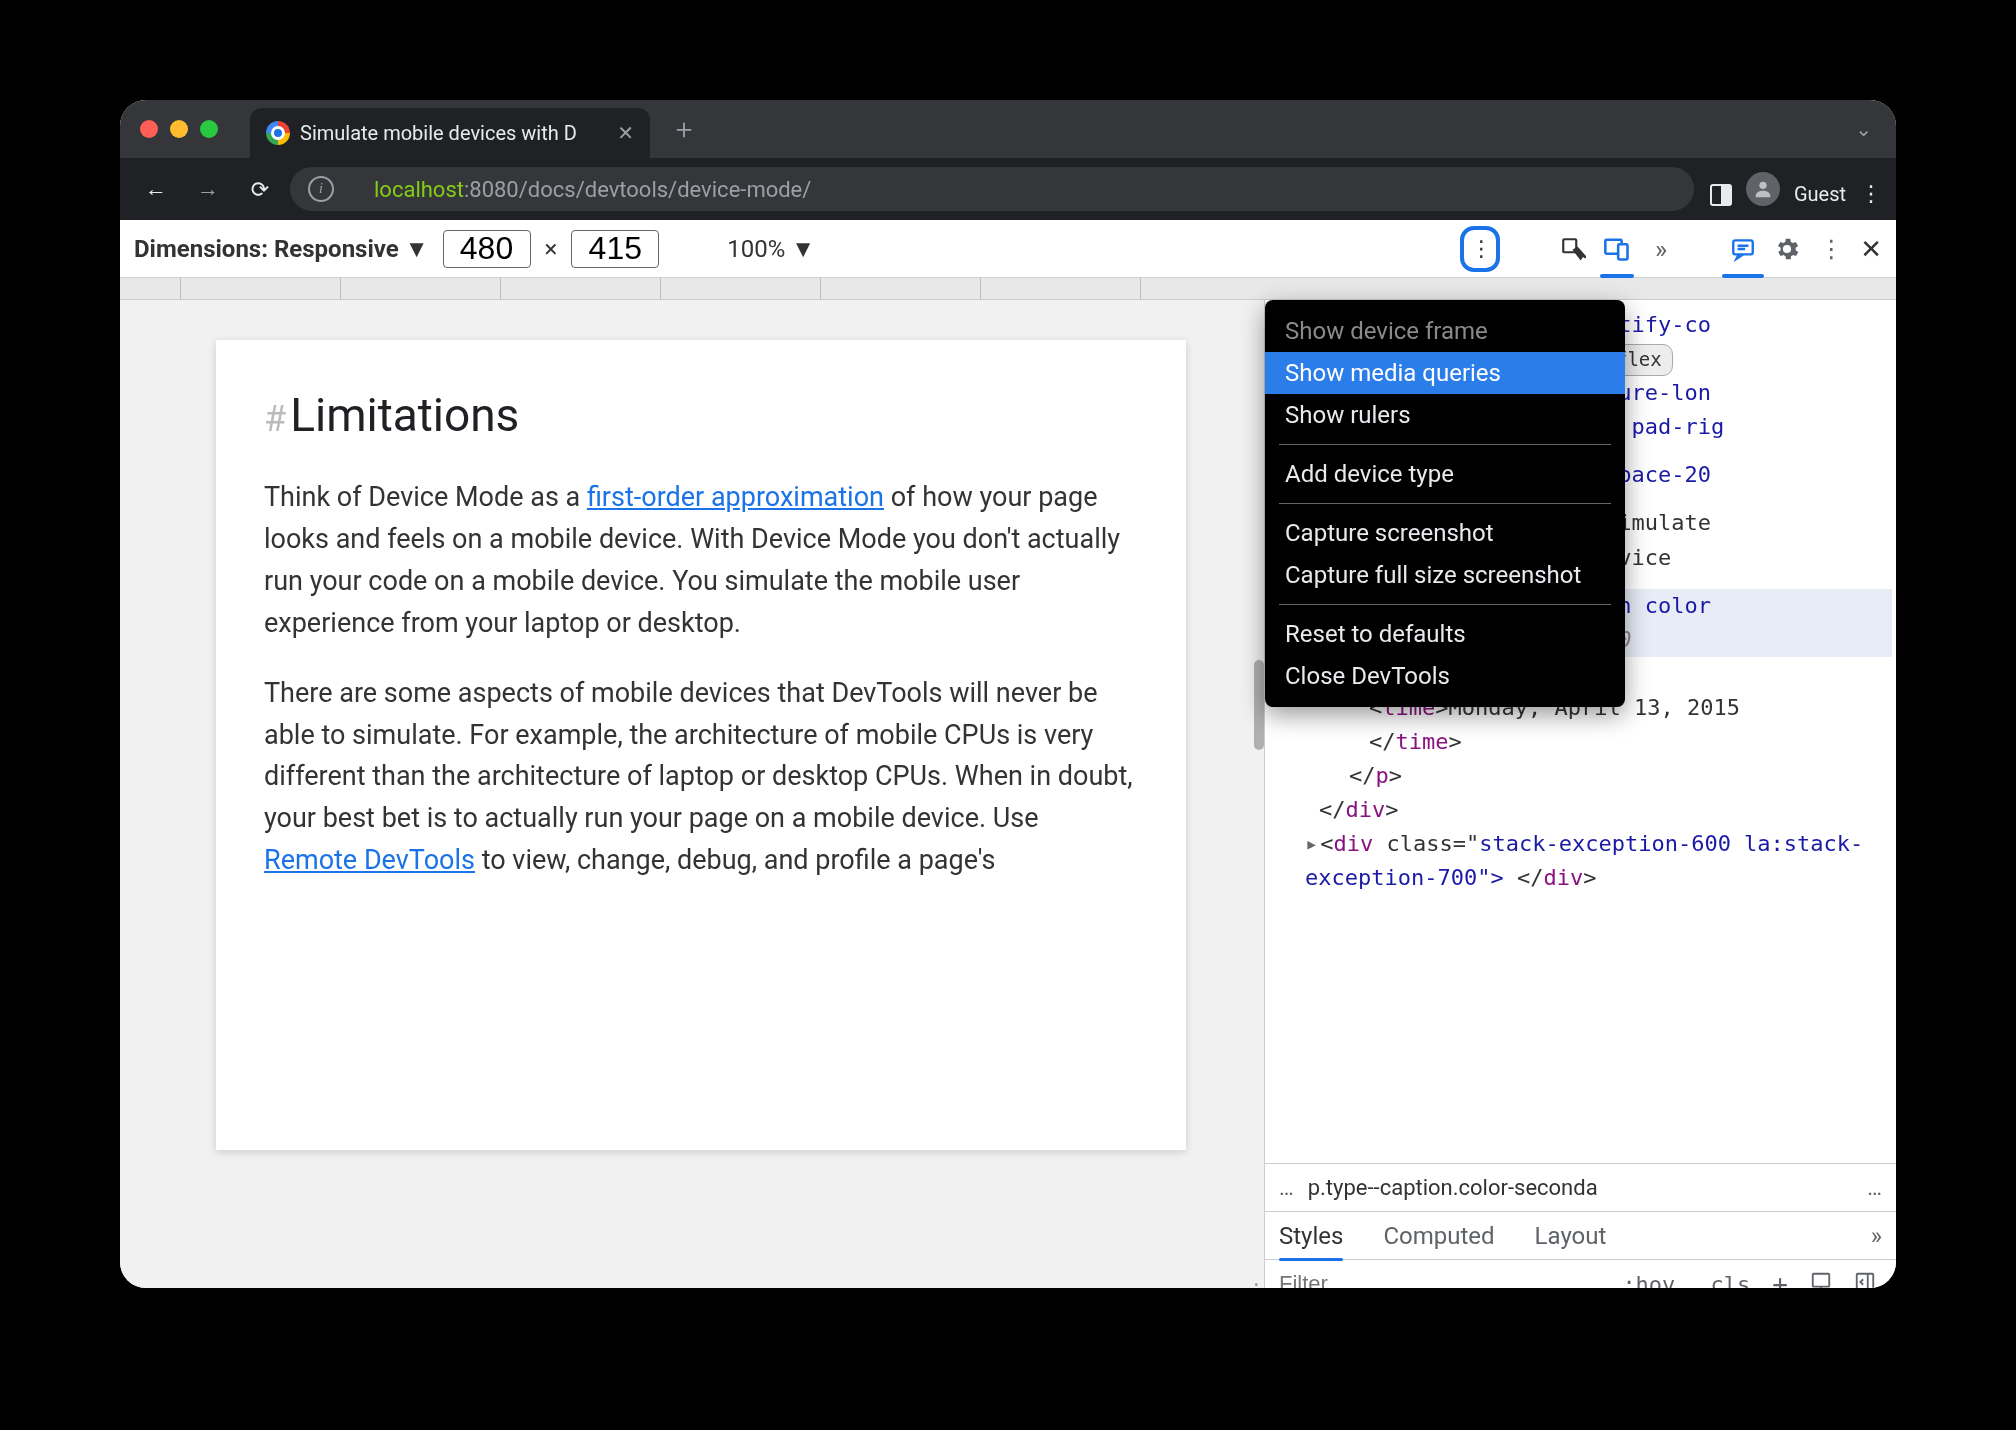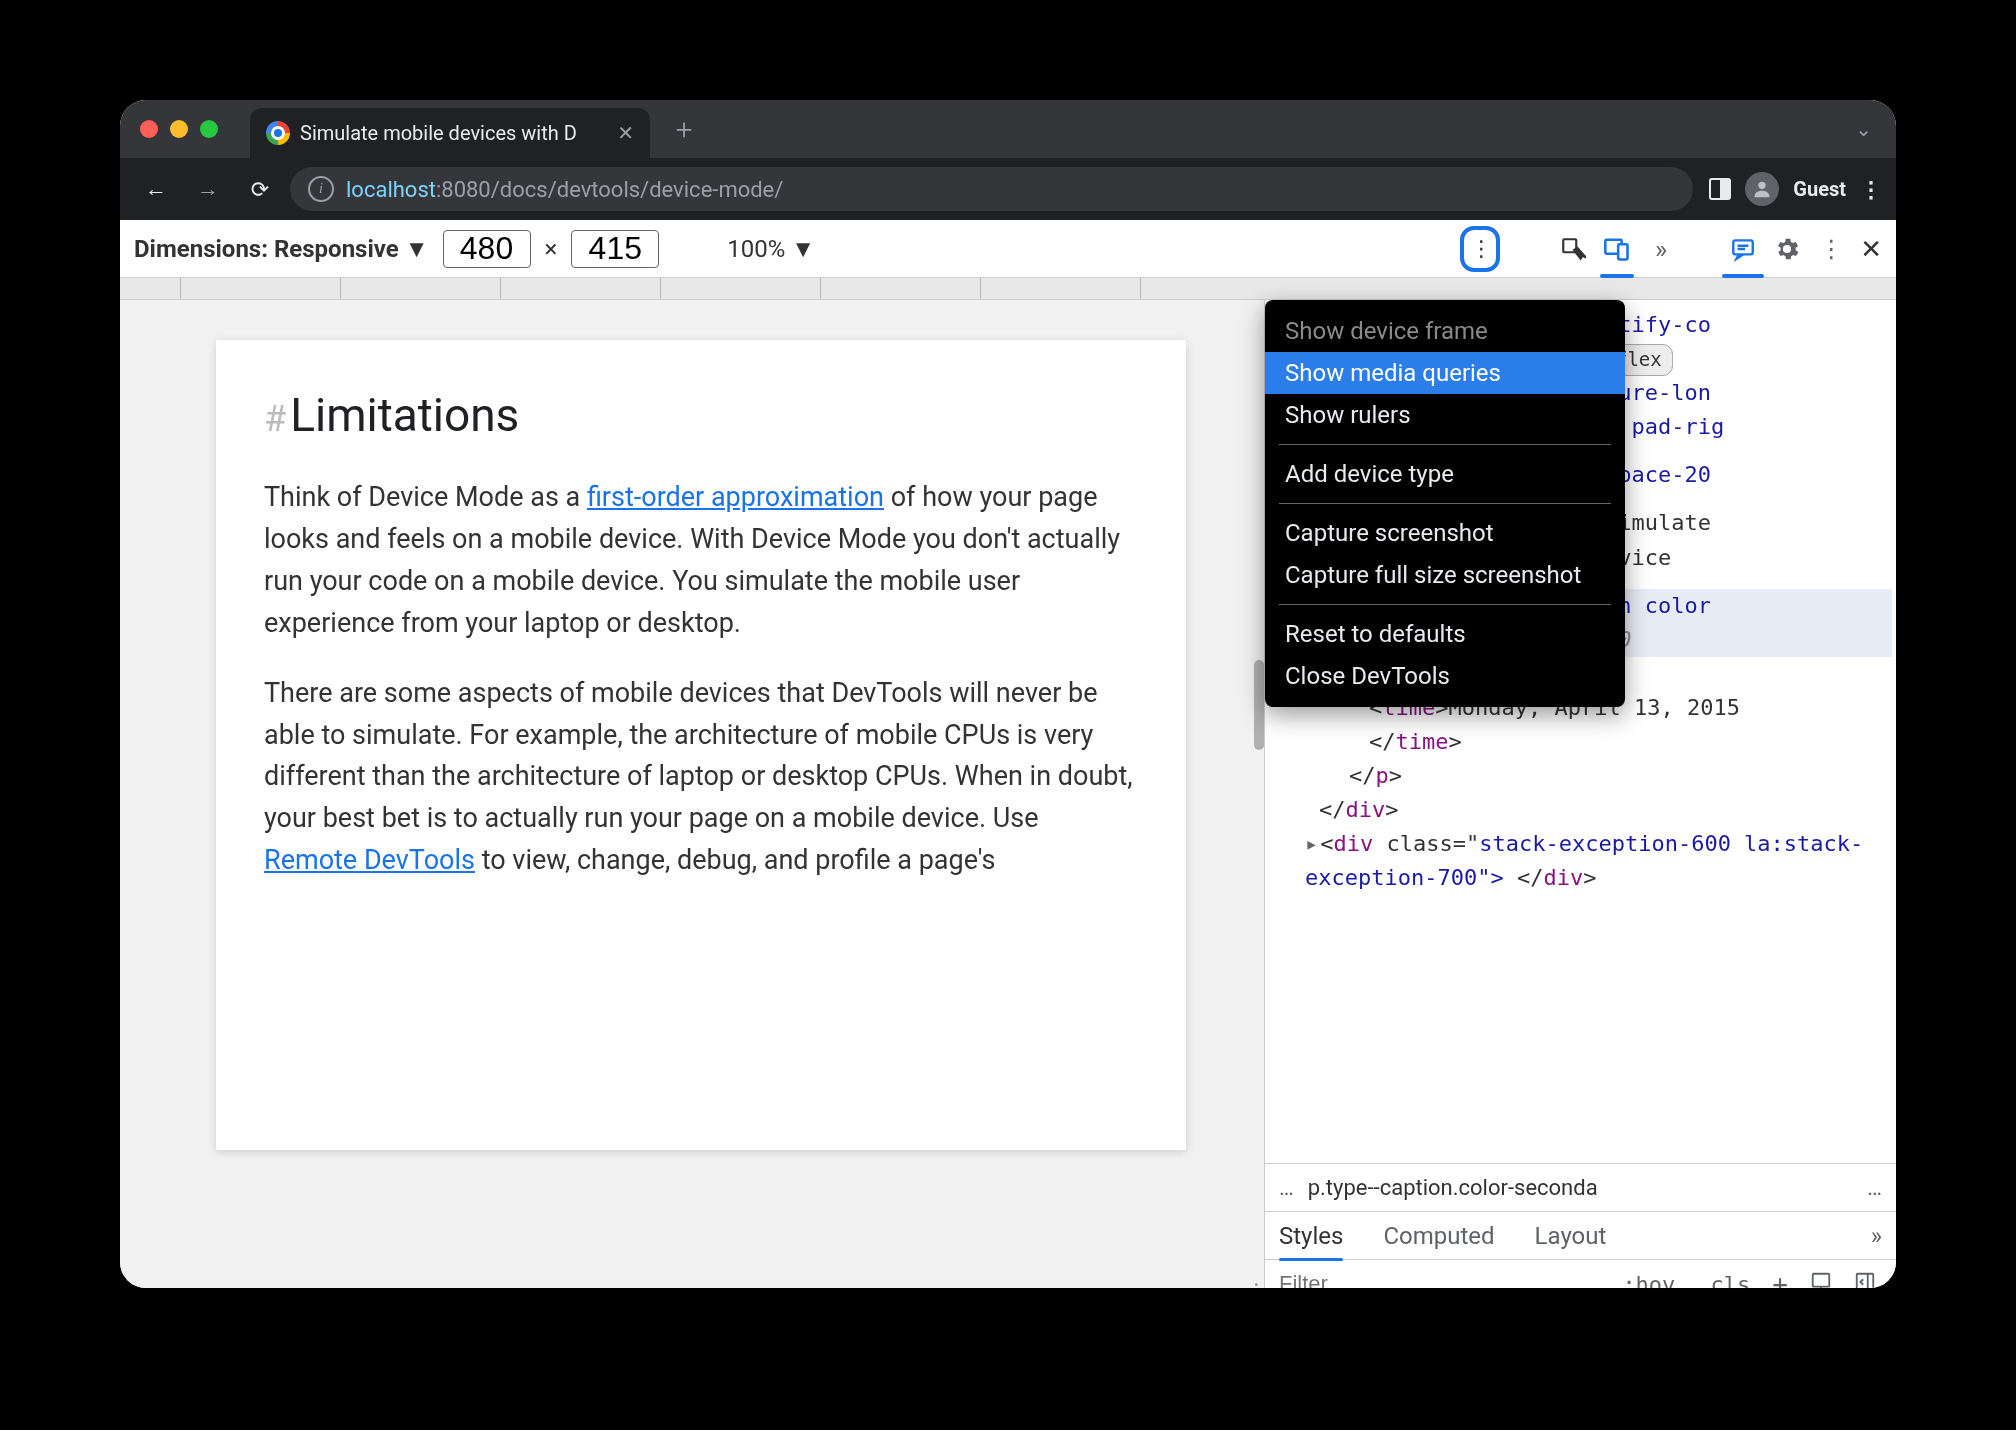--- a/index.html
+++ b/index.html
@@ -75,26 +75,26 @@
     background: #35363a;
     border-radius: 28px;
     height: 44px;
     display: flex;
     align-items: center;
     padding: 0 18px;
     gap: 12px;
     color: #9aa0a6;
     font-size: 22px;
   }
-  .omnibox .host { color: #7dd3fc; }
+  .omnibox .host { color: #84cc16; margin-left: 28px; }
   .omnibox .info-icon {
     width:26px; height:26px; border-radius:50%; border:2px solid #9aa0a6;
     display:flex; align-items:center; justify-content:center; font-size:14px; font-style:italic; font-family: Georgia, serif;
   }
-  .right-controls { display:flex; align-items:center; gap:14px; padding-left:8px;font-weight:bold; }
+  .right-controls { display:flex; align-items:flex-end; gap:14px; padding-left:8px; }
   .panel-icon { width:22px; height:22px; border:2px solid #e8eaed; border-radius:3px; position:relative; }
   .panel-icon::after { content:''; position:absolute; right:0; top:0; bottom:0; width:9px; background:#e8eaed; }
   .avatar { width:34px; height:34px; border-radius:50%; background:#5f6368; display:flex; align-items:center; justify-content:center; }
   .avatar svg { width:22px; height:22px; fill:#bdc1c6; }
   .guest-label { color:#e8eaed; font-size:20px; }
   .kebab { color:#e8eaed; font-size:22px; }
 
   .toolbar-row {
     background: #fff;
     height: 58px;

